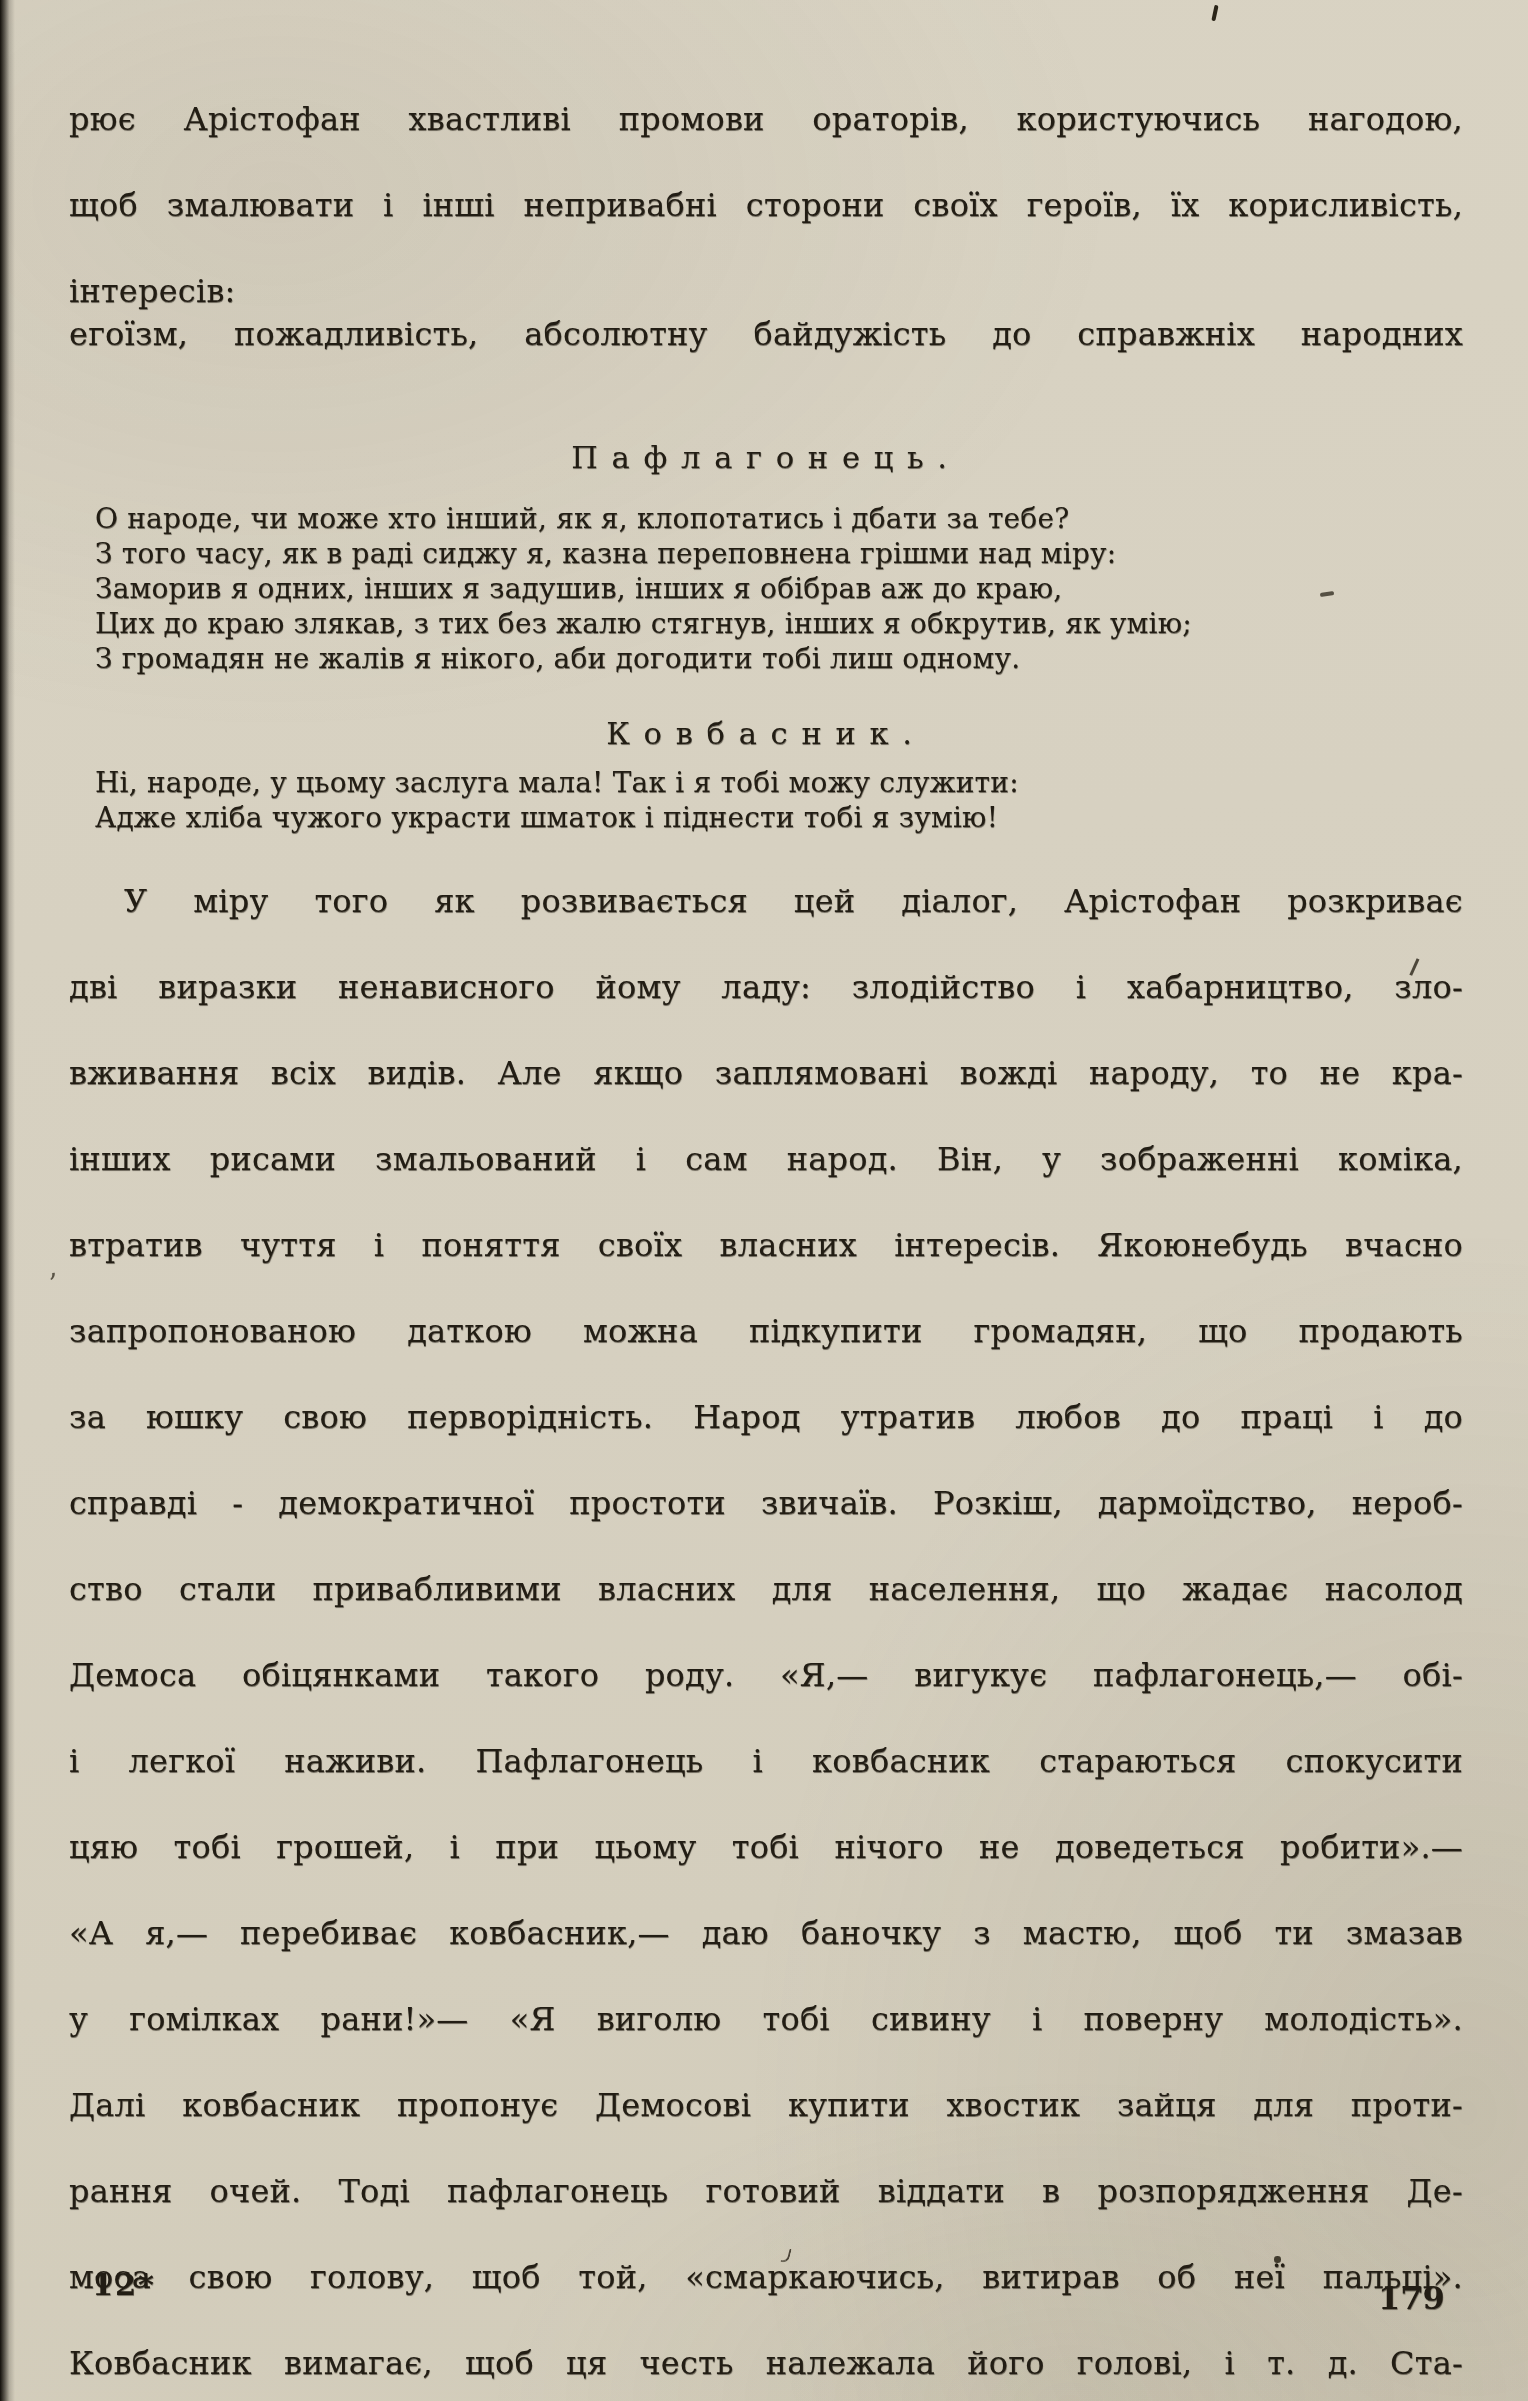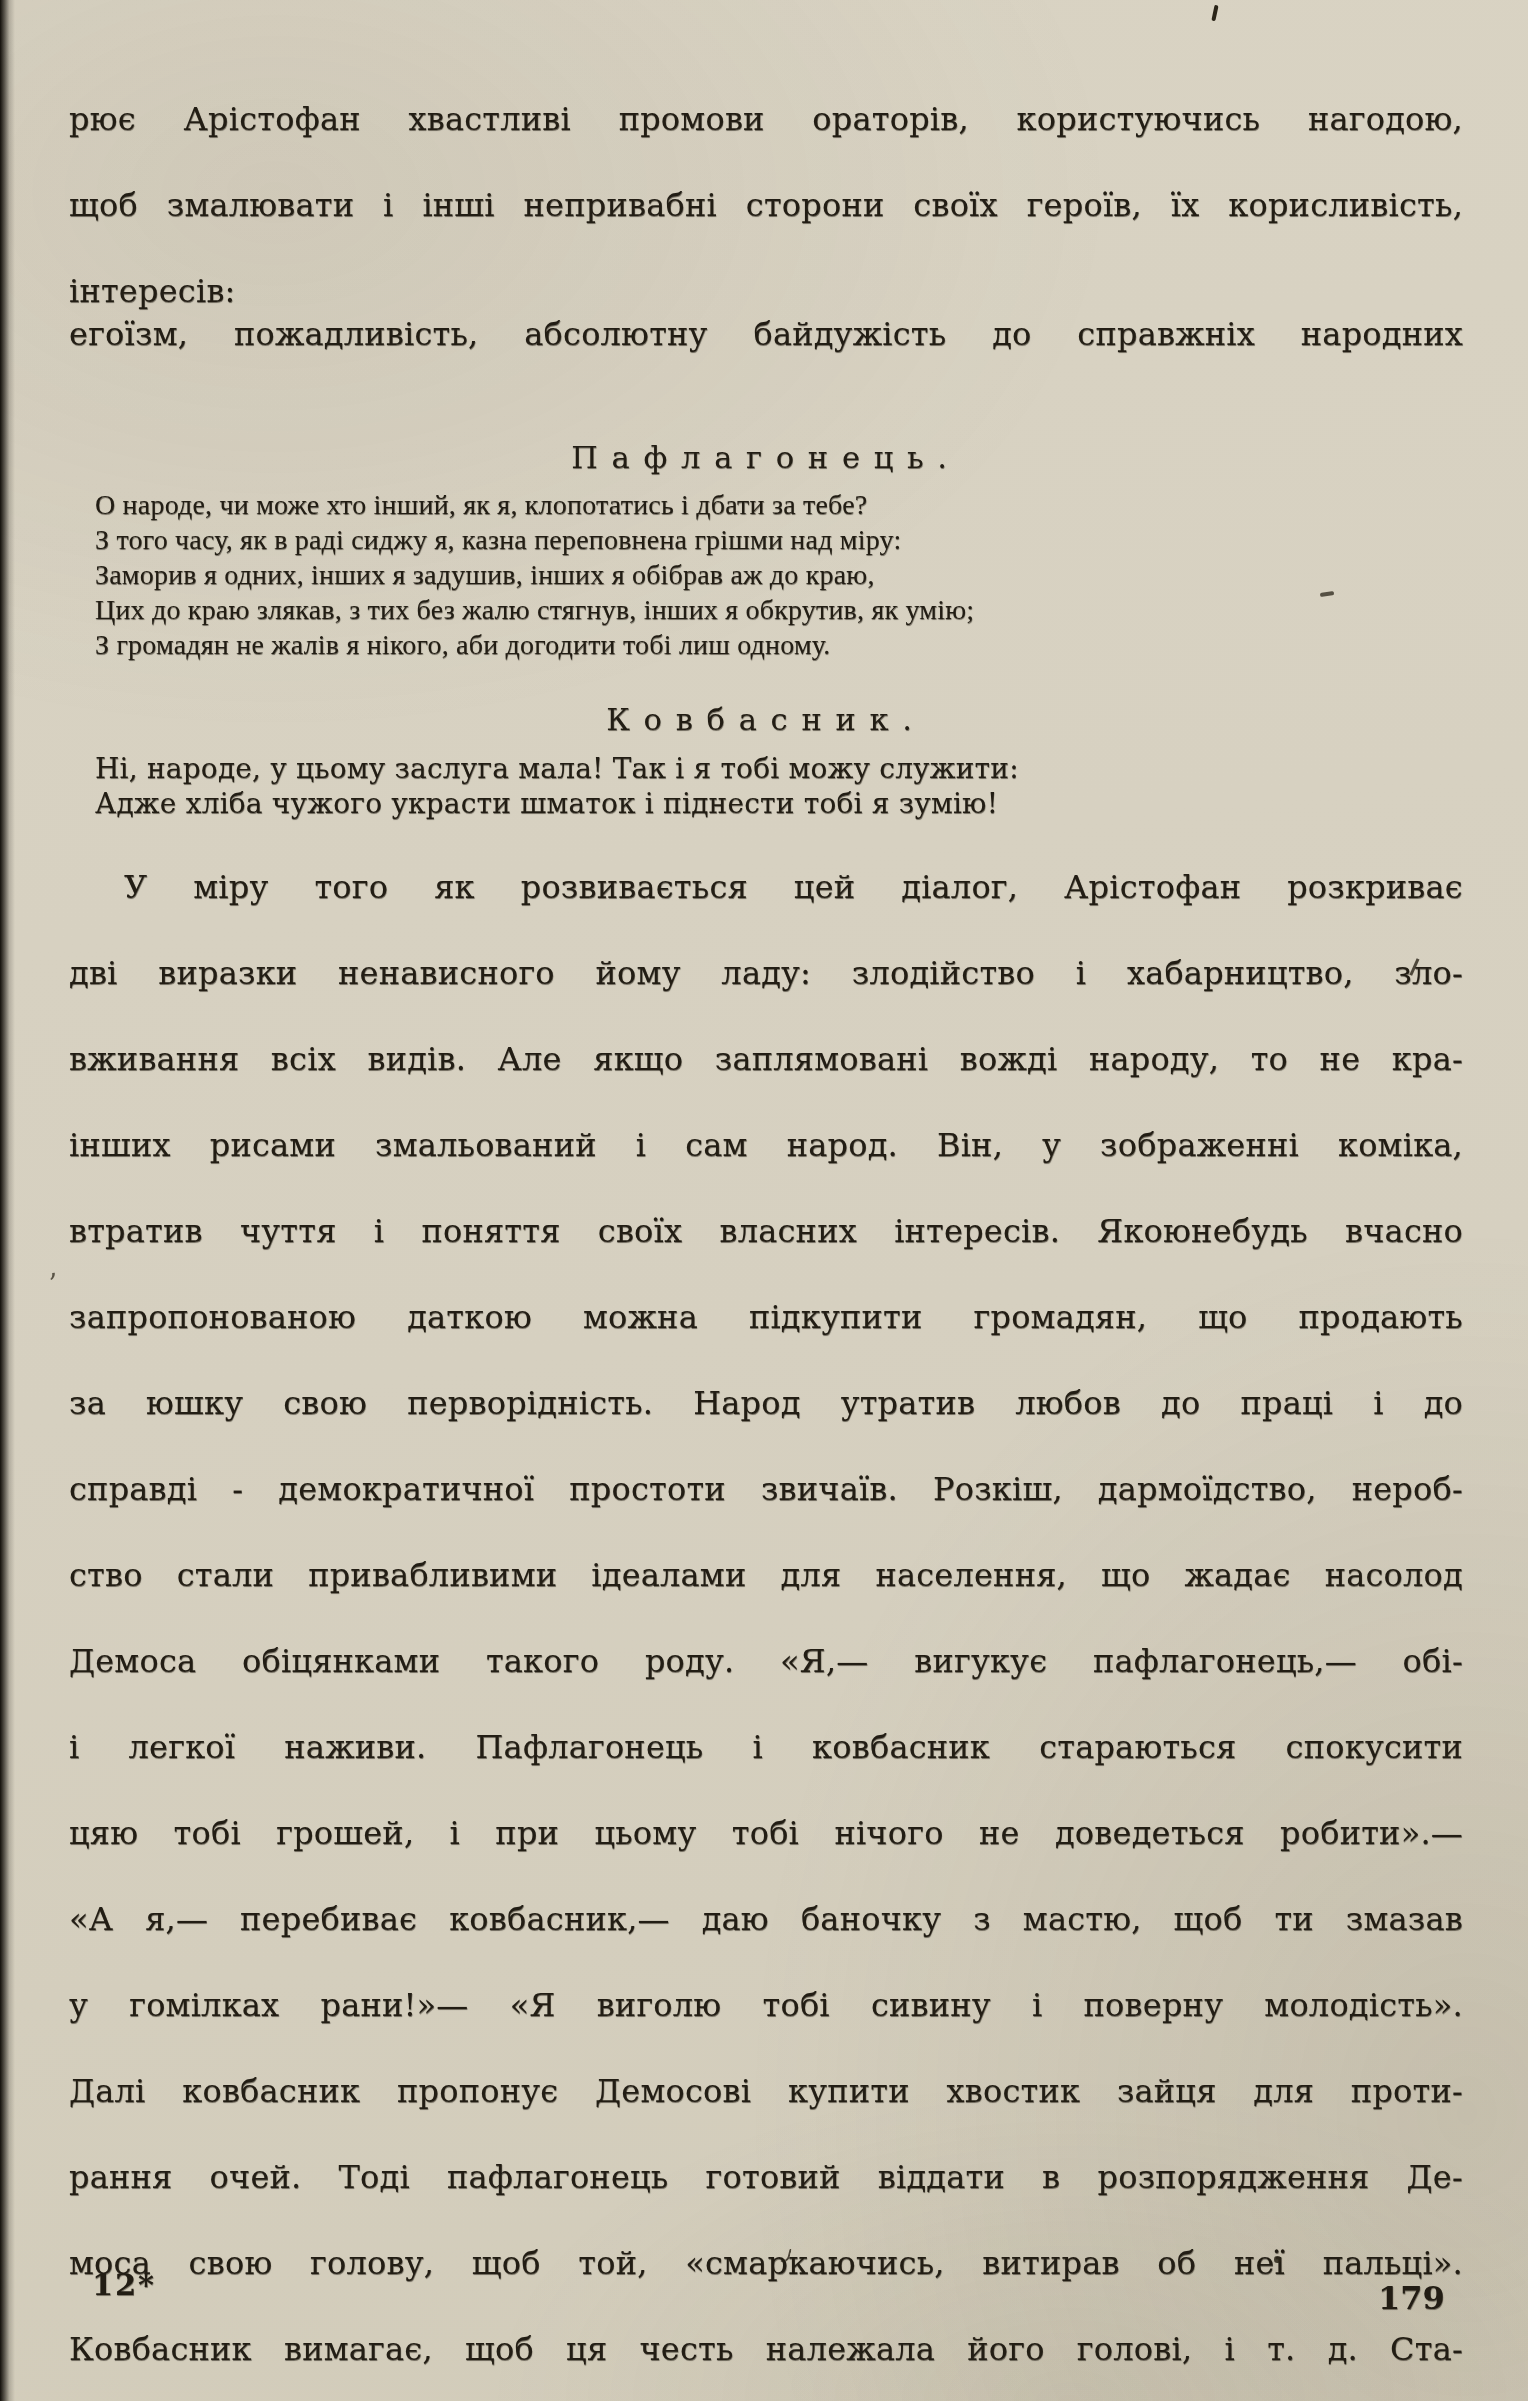--- a/index.html
+++ b/index.html
@@ -24,21 +24,21 @@
   }
   .line { white-space:nowrap; }
   .jline { white-space:normal; text-align:justify; }
   .jline::after { content:""; display:inline-block; width:100%; height:0; }
   .indent { padding-left:55px; }
   .speaker {
     text-align:center; font-size:30.5px; line-height:43px; letter-spacing:0.45em;
   }
   .verse { font-size:28px; line-height:35px; margin-left:26px; }
   #heading1 { margin-top:37px; }
-  #verse1   { margin-top:8px;font-family:Liberation Serif, serif; }
+  #verse1   { margin-top:22px; }
   #heading2 { margin-top:36px; }
   #verse2   { margin-top:10.2px; }
   #para2    { margin-top:45px; }
   .footer-sig {
     position:absolute; left:92px; top:2266px;
     font-size:30.5px; font-weight:bold; letter-spacing:1.8px;
     text-shadow:0.4px 0.5px 0.7px rgba(30,24,14,0.5);
   }
   .footer-page {
     position:absolute; left:1378px; top:2279px;
@@ -90,21 +90,21 @@
 
   <div id="para2">
       <div class="line jline indent">У міру того як розвивається цей діалог, Арістофан розкриває</div>
       <div class="line jline">дві виразки ненависного йому ладу: злодійство і хабарництво, зло-</div>
       <div class="line jline">вживання всіх видів. Але якщо заплямовані вожді народу, то не кра-</div>
       <div class="line jline">інших рисами змальований і сам народ. Він, у зображенні коміка,</div>
       <div class="line jline">втратив чуття і поняття своїх власних інтересів. Якоюнебудь вчасно</div>
       <div class="line jline">запропонованою даткою можна підкупити громадян, що продають</div>
       <div class="line jline">за юшку свою перворідність. Народ утратив любов до праці і до</div>
       <div class="line jline">справді - демократичної простоти звичаїв. Розкіш, дармоїдство, нероб-</div>
-      <div class="line jline">ство стали привабливими ідеалами для населення, що жадає насолод</div>
+      <div class="line jline">ство стали привабливими власних для населення, що жадає насолод</div>
       <div class="line jline">Демоса обіцянками такого роду. «Я,— вигукує пафлагонець,— обі-</div>
       <div class="line jline">і легкої наживи. Пафлагонець і ковбасник стараються спокусити</div>
       <div class="line jline">цяю тобі грошей, і при цьому тобі нічого не доведеться робити».—</div>
       <div class="line jline">«А я,— перебиває ковбасник,— даю баночку з мастю, щоб ти змазав</div>
       <div class="line jline">у гомілках рани!»— «Я виголю тобі сивину і поверну молодість».</div>
       <div class="line jline">Далі ковбасник пропонує Демосові купити хвостик зайця для проти-</div>
       <div class="line jline">рання очей. Тоді пафлагонець готовий віддати в розпорядження Де-</div>
       <div class="line jline">моса свою голову, щоб той, «смаркаючись, витирав об неї пальці».</div>
       <div class="line jline">Ковбасник вимагає, щоб ця честь належала його голові, і т. д. Ста-</div>
     </div>

